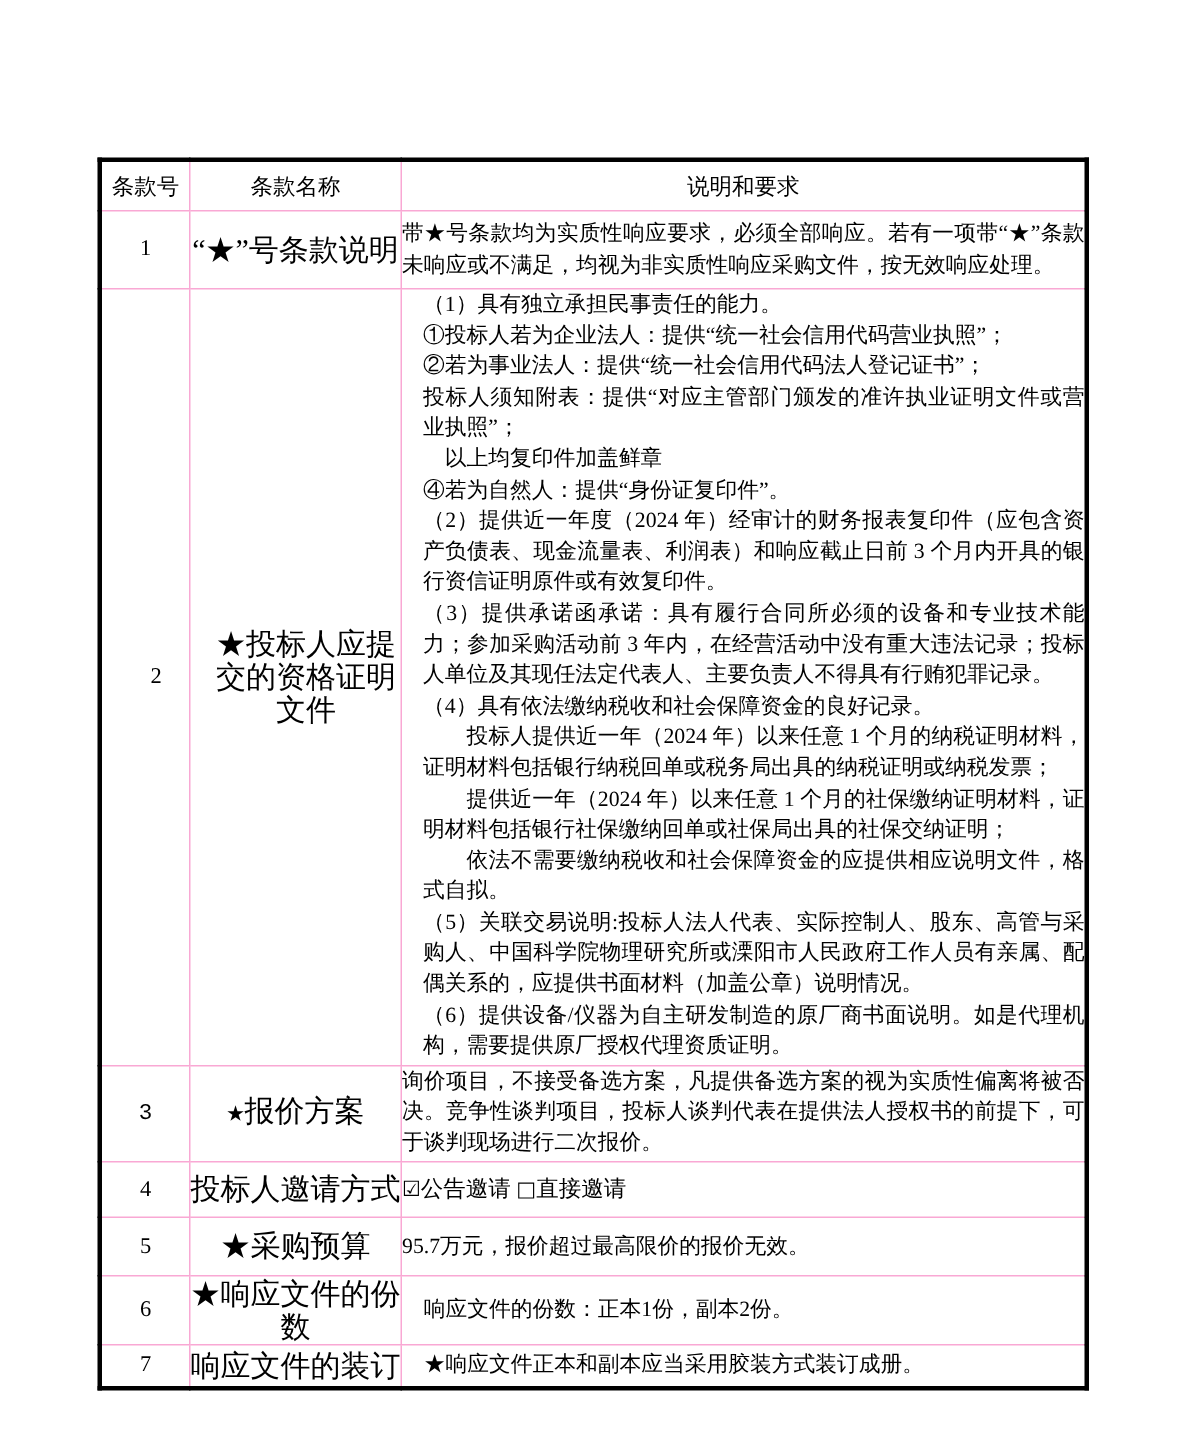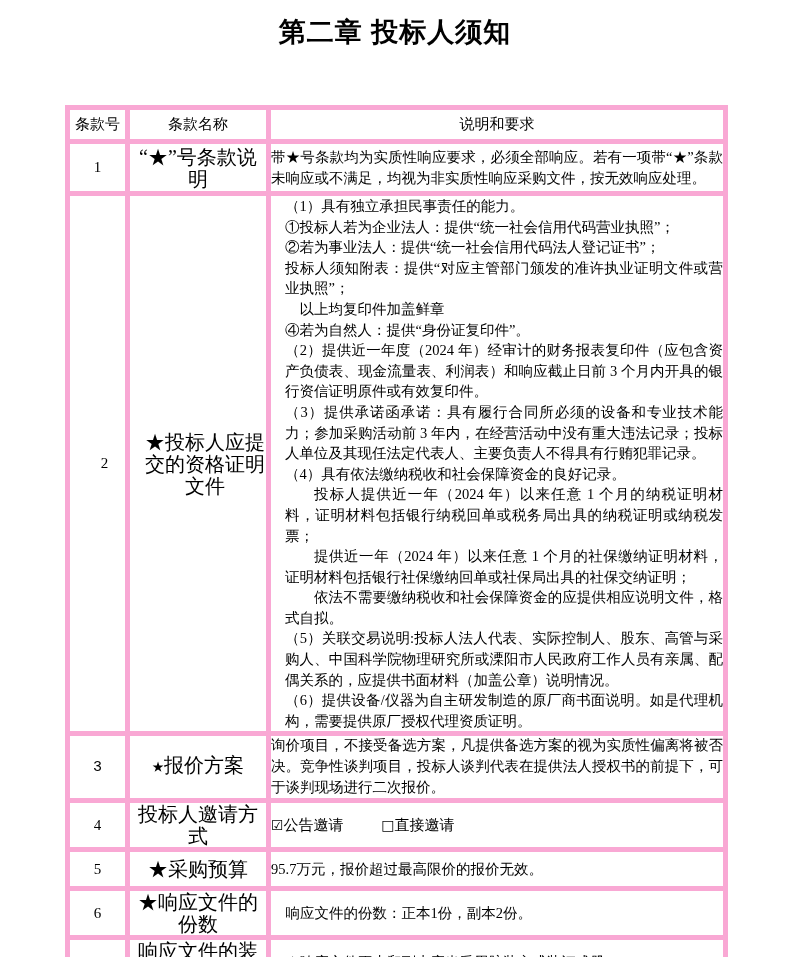--- a/index.html
+++ b/index.html
@@ -32,21 +32,21 @@
 
   table.notice {
     position: absolute;
     left: 65px; top: 105px;
     width: 658px;
     border-collapse: collapse;
     table-layout: fixed;
     border: 3px solid #000000;
   }
   table.notice th, table.notice td {
-    border: 5px solid #f9a8d4;
+    border: 1px solid #f9a8d4;
     padding: 0;
     vertical-align: middle;
   }
   th.hd {
     font-weight: normal;
     font-size: 15px;
     text-align: center;
     height: 34px;
   }
   td.no {
@@ -75,29 +75,28 @@
   tr.r-head th { height: 34px; }
   tr.r1 td { height: 52px; }
   tr.r2 td { height: 518px; padding-left: 14px; }
   tr.r3 td { height: 64px; font-family: Liberation Mono, monospace; }
   tr.r4 td { height: 37px; }
   tr.r5 td { height: 39px; }
   tr.r6 td { height: 46px; }
   tr.r7 td { height: 29px; }
 
   .opt { white-space: nowrap; font-size: 15px; }
-  .opt + .opt { margin-left: 34px; }
+  .opt + .opt { }
   .opt .box { font-family: "DejaVu Sans", sans-serif; font-size: 14px; }
 </style>
 </head>
 <body>
 
 <div class="page">
 
-  <h1 class="title">第二章 投标人须知</h1>
 
   <table class="notice">
     <colgroup>
       <col style="width:60px">
       <col style="width:141px">
       <col style="width:457px">
     </colgroup>
     <thead>
       <tr class="r-head">
         <th class="hd">条款号</th>

